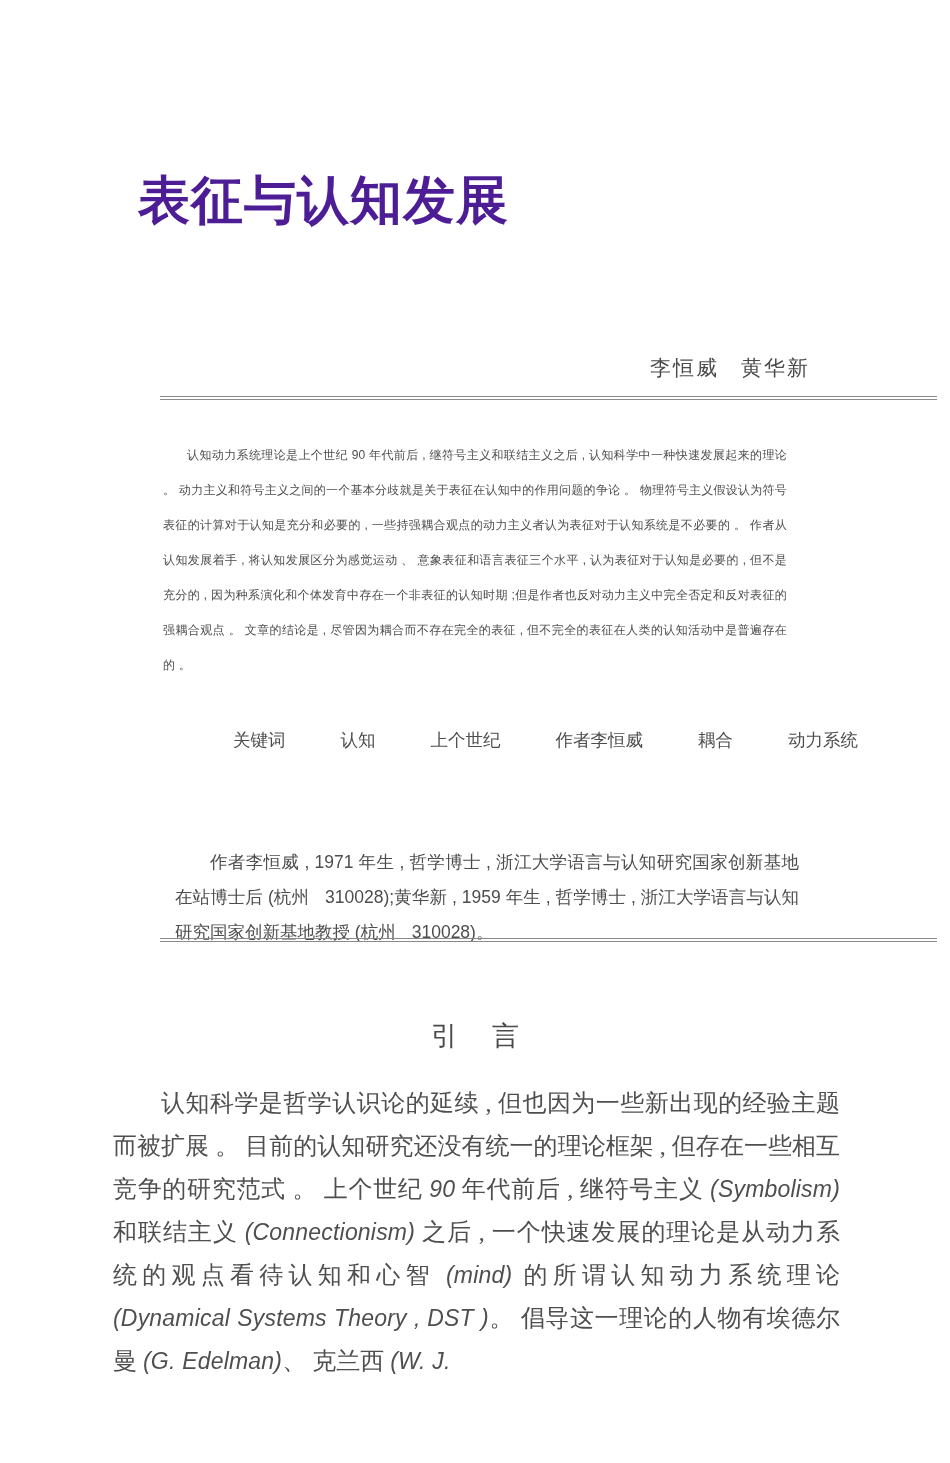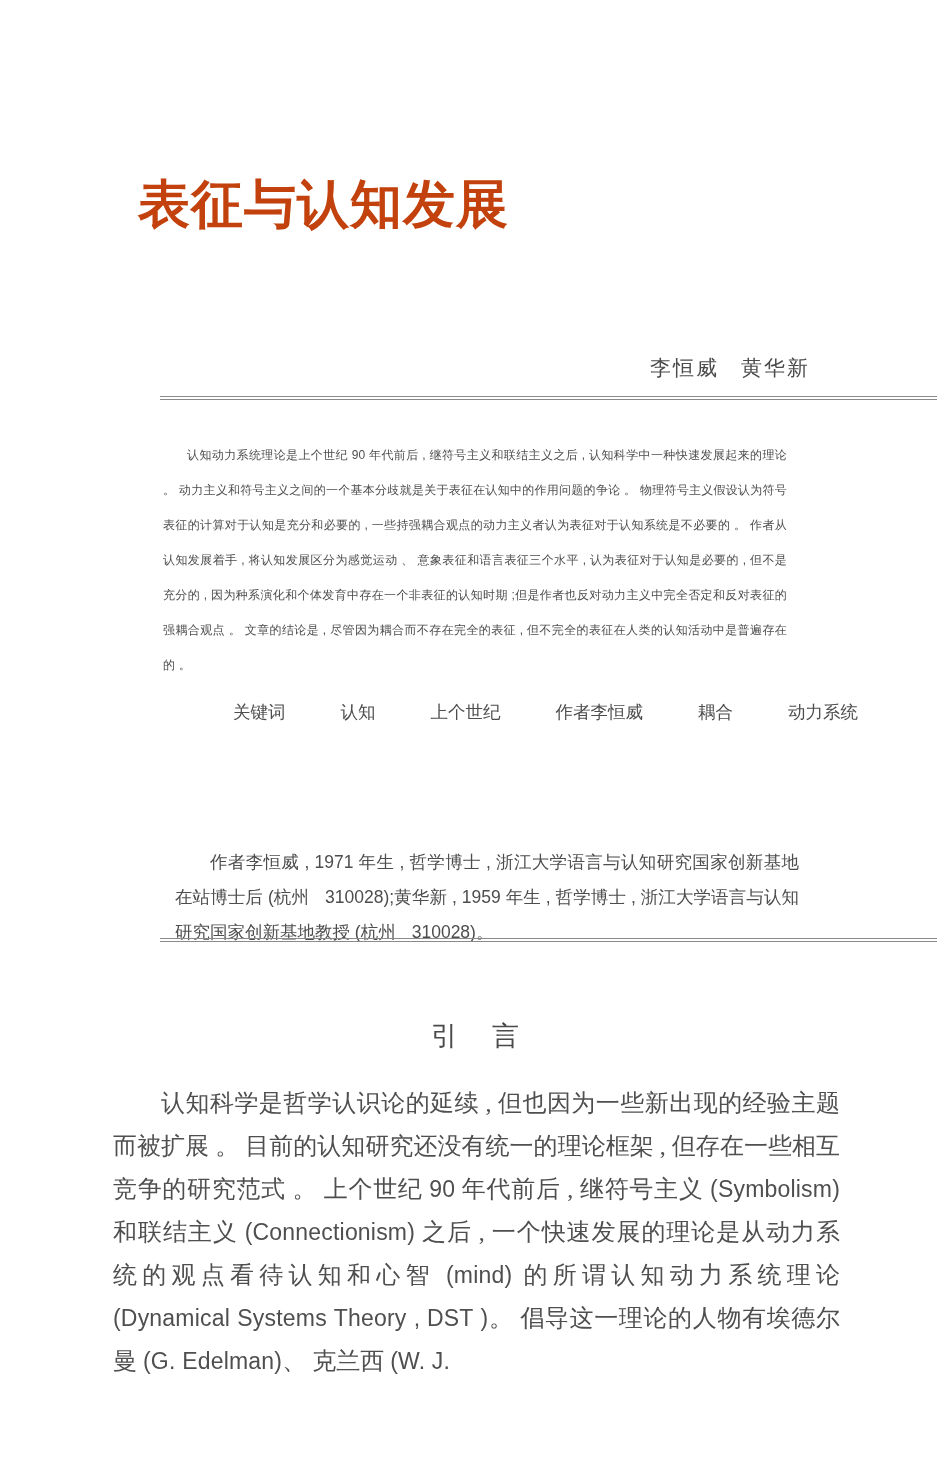--- a/index.html
+++ b/index.html
@@ -22,22 +22,22 @@
   }
 
   
   .title {
     position: absolute;
     left: 138px;
     top: 140px;
     font-size: 52px;
     line-height: 1.15;
     letter-spacing: 1px;
-    color: #c2410c;
-    font-family: Liberation Serif, serif;
+    color: #4c1d95;
+    font-family: Liberation Mono, monospace;
     white-space: nowrap;
   }
 
   
   .authors {
     position: absolute;
     right: 140px;
     top: 354px;
     font-size: 21px;
     letter-spacing: 2px;
@@ -84,21 +84,21 @@
     letter-spacing: 0.2px;
   }
   .keywords {
     margin-top: 12px;
     font-size: 17.5px;
     line-height: 35px;
     text-indent: 2em;
     color: #4d4d4d;
     white-space: nowrap;
   }
-  .keywords .kw { display: inline-block; margin-right: 20px; }
+  .keywords .kw { display: inline-block; margin-right: 20px; margin-top: 28px; }
   .keywords .kw:last-child { margin-right: 0; }
 
   
   .bio {
     position: absolute;
     left: 163px;
     top: 845px;
     width: 624px;
     font-size: 17.5px;
     line-height: 35px;
@@ -133,20 +133,21 @@
     text-align: justify;
     text-indent: 2em;
     color: #4f4f4f;
     font-family: "Liberation Serif", "DejaVu Serif", serif;
     text-justify: inter-character;
   }
   .body-text .lat {
     font-family: "Liberation Sans", "DejaVu Sans", sans-serif;
     font-size: 23px;
     letter-spacing: 0.2px;
+    font-style: italic;
   }
 </style>
 </head>
 <body>
 
 <div class="page">
 
   <h1 class="title">表征与认知发展</h1>
 
   <div class="authors">

